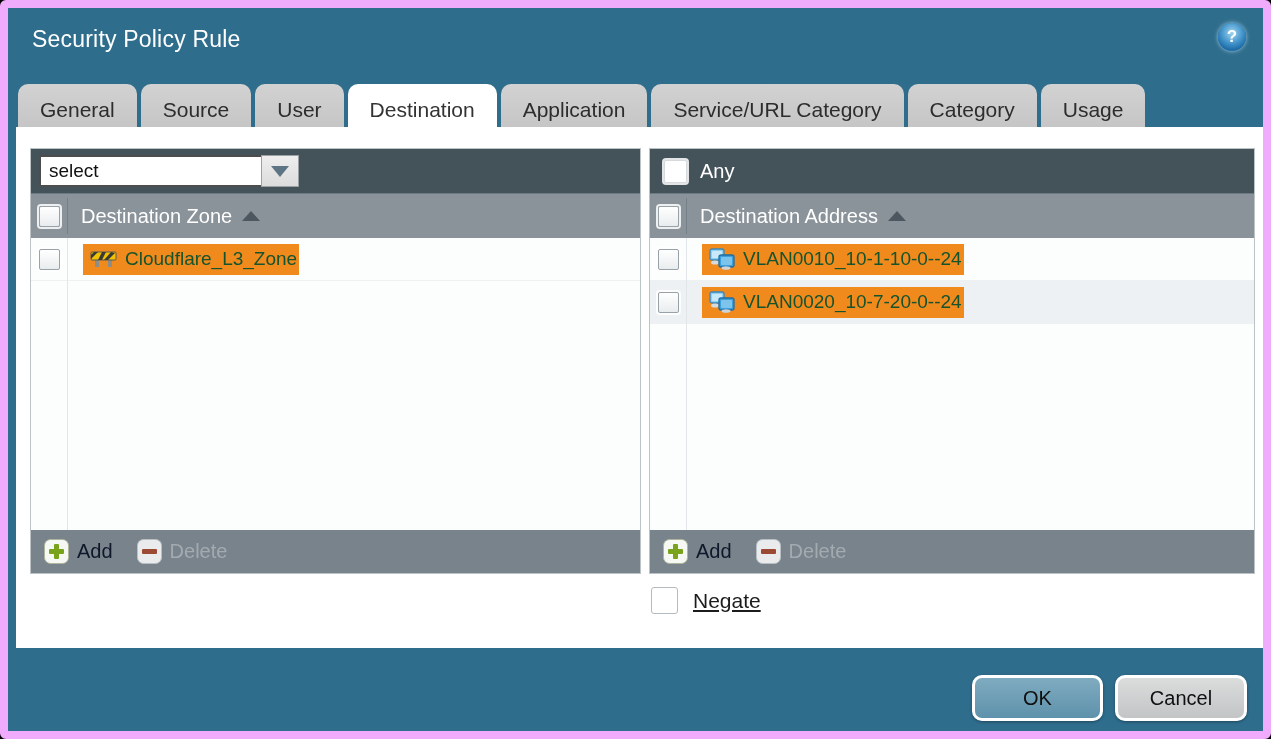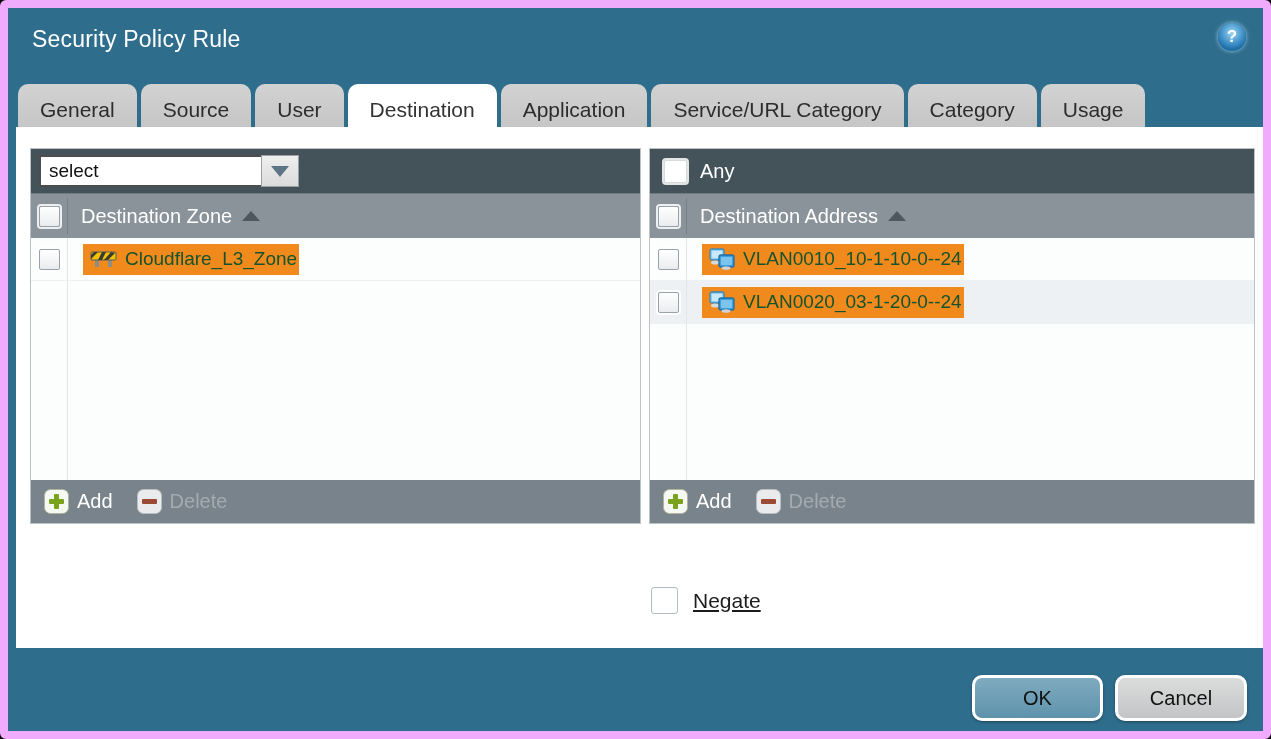--- a/index.html
+++ b/index.html
@@ -19,21 +19,21 @@
     color: #fff; font-size: 17px; font-weight: bold; text-align: center; line-height: 28px; }
   
   .tabs { position: absolute; left: 10px; top: 76px; display: flex; gap: 4px; }
   .tab { height: 52px; line-height: 52px; padding: 0 22px; font-size: 21px; color: #2d2d2d;
     background: linear-gradient(#d2d2d2, #c3c3c3);
     border-radius: 10px 10px 0 0; cursor: pointer; white-space: nowrap; }
   .tab.active { background: #ffffff; color: #333; }
   
   .content { position: absolute; left: 8px; top: 119px; width: 1255px; height: 521px;
     background: #fff; }
-  .panel { position: absolute; top: 21px; height: 376px; border: 1px solid #bcc3c7;
+  .panel { position: absolute; top: 21px; height: 426px; border: 1px solid #bcc3c7;
     display: flex; flex-direction: column; }
   .panel.left  { left: 14px;  width: 611px; }
   .panel.right { left: 633px; width: 606px; }
   .panel-header { height: 44px; background: #44525a; flex: 0 0 auto;
     display: flex; align-items: center; padding: 0 8px; }
   .combo { display: flex; align-items: stretch; height: 32px; }
   .combo input { width: 222px; height: 32px; border: 2px solid #4d4d4d; border-right: none;
     font-size: 19px; padding: 0 8px; font-family: "Liberation Sans", sans-serif; color: #111;
     background: #fff; outline: none; }
   .combo .dd-btn { width: 38px; background: linear-gradient(#eeeeee,#dcdcdc);
@@ -62,21 +62,21 @@
   .row.alt { background: #eef1f3; }
   .row .cbcell { width: 36px; display: flex; justify-content: center; }
   .chip { margin-left: 16px; height: 31px; background: #f08a1d; color: #14532d;
     display: inline-flex; align-items: center; gap: 8px; padding: 0 2px 0 7px;
     font-size: 19px; white-space: nowrap; }
   .chip svg { flex: 0 0 auto; }
   
   .panel-footer { height: 43px; background: #79838b; flex: 0 0 auto;
     display: flex; align-items: center; padding-left: 13px; gap: 24px; }
   .tool-btn { display: flex; align-items: center; gap: 8px; cursor: pointer; }
-  .tool-btn .txt { font-size: 20px; color: #ffffff; }
+  .tool-btn .txt { font-size: 20px; color: #0f172a; }
   .tool-btn.disabled { cursor: default; }
   .tool-btn.disabled .txt { color: #a3abb1; }
   
   .negate { position: absolute; left: 635px; top: 460px; display: flex; align-items: center; gap: 15px; }
   .cb.negate-cb { width: 27px; height: 27px; background: #fff; border: 1px solid #b3bac0;
     box-shadow: none; border-radius: 3px; }
   .negate .label { font-size: 21px; color: #1c1c1c; text-decoration: underline; }
   
   .btn { position: absolute; height: 46px; border: 3px solid #fff; border-radius: 10px;
     font-size: 20px; color: #101010; text-align: center; line-height: 40px; cursor: pointer;
@@ -207,21 +207,21 @@
             </div>
           <span class="chip">
             <svg width="26" height="22" viewBox="0 0 26 22">
               <rect x="1" y="1" width="14" height="11" rx="2" fill="#8fd0f2" stroke="#3d85b8" stroke-width="1.3"></rect>
               <rect x="3" y="3" width="10" height="7" rx="1" fill="#c9e9fa"></rect>
               <ellipse cx="6" cy="14.5" rx="4" ry="2" fill="#d7dadc"></ellipse>
               <rect x="10" y="7" width="15" height="12" rx="2" fill="#3da0dd" stroke="#1f6da3" stroke-width="1.3"></rect>
               <rect x="12" y="9" width="11" height="8" rx="1" fill="#7cc4ec"></rect>
               <ellipse cx="17" cy="20" rx="4.5" ry="1.8" fill="#cfd3d5"></ellipse>
             </svg>
-            <span>VLAN0020_03-1-20-0--24</span>
+            <span>VLAN0020_10-7-20-0--24</span>
           </span>
         </div>
       </div>
       <div class="panel-footer">
         <div class="tool-btn">
           <svg width="25" height="25" viewBox="0 0 25 25">
             <rect x="0.5" y="0.5" width="24" height="24" rx="6" fill="#f6f8f3" stroke="#aeb59c"></rect>
             <rect x="5" y="10" width="15" height="5" rx="1" fill="#7aa31c"></rect>
             <rect x="10" y="5" width="5" height="15" rx="1" fill="#7aa31c"></rect>
           </svg>

